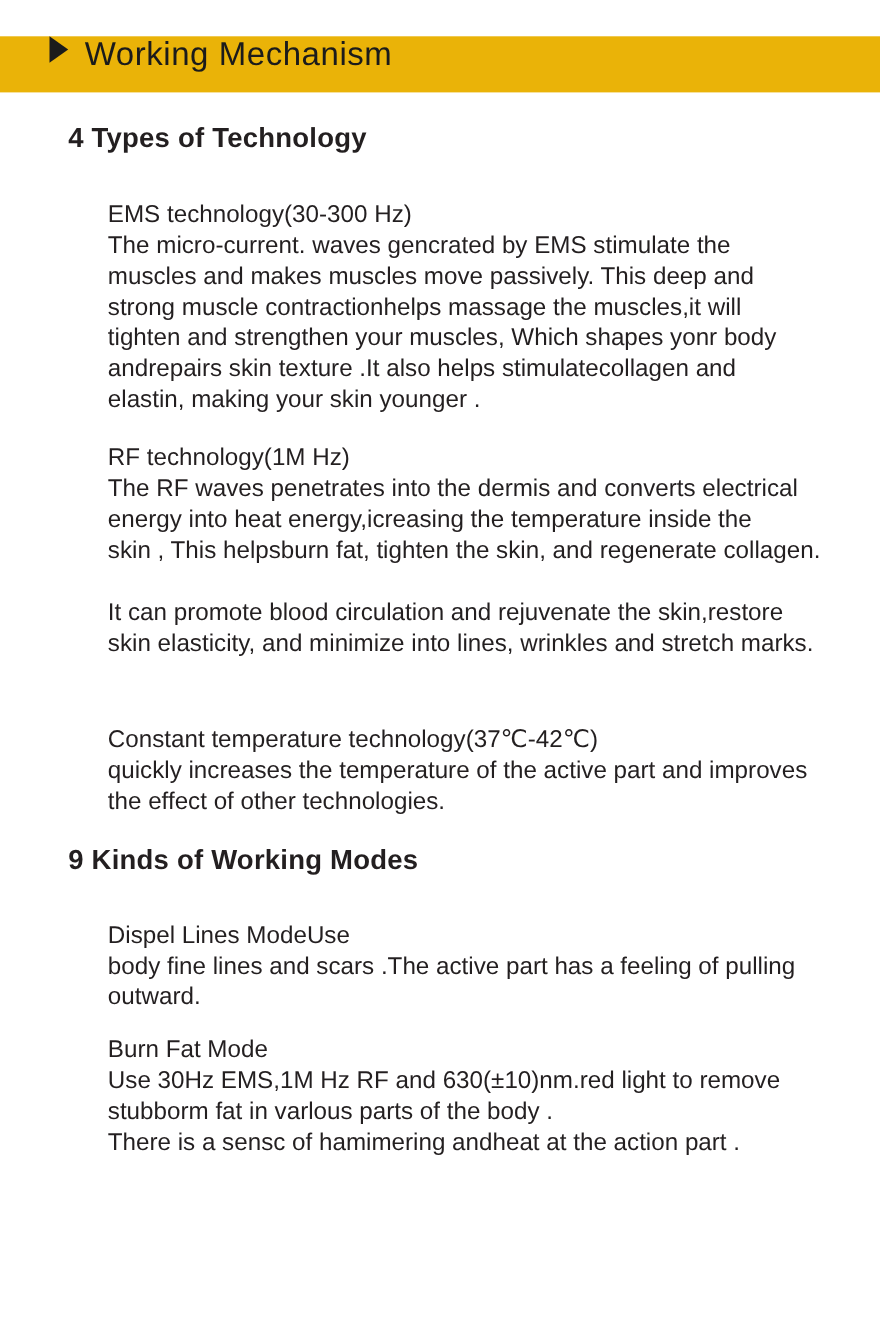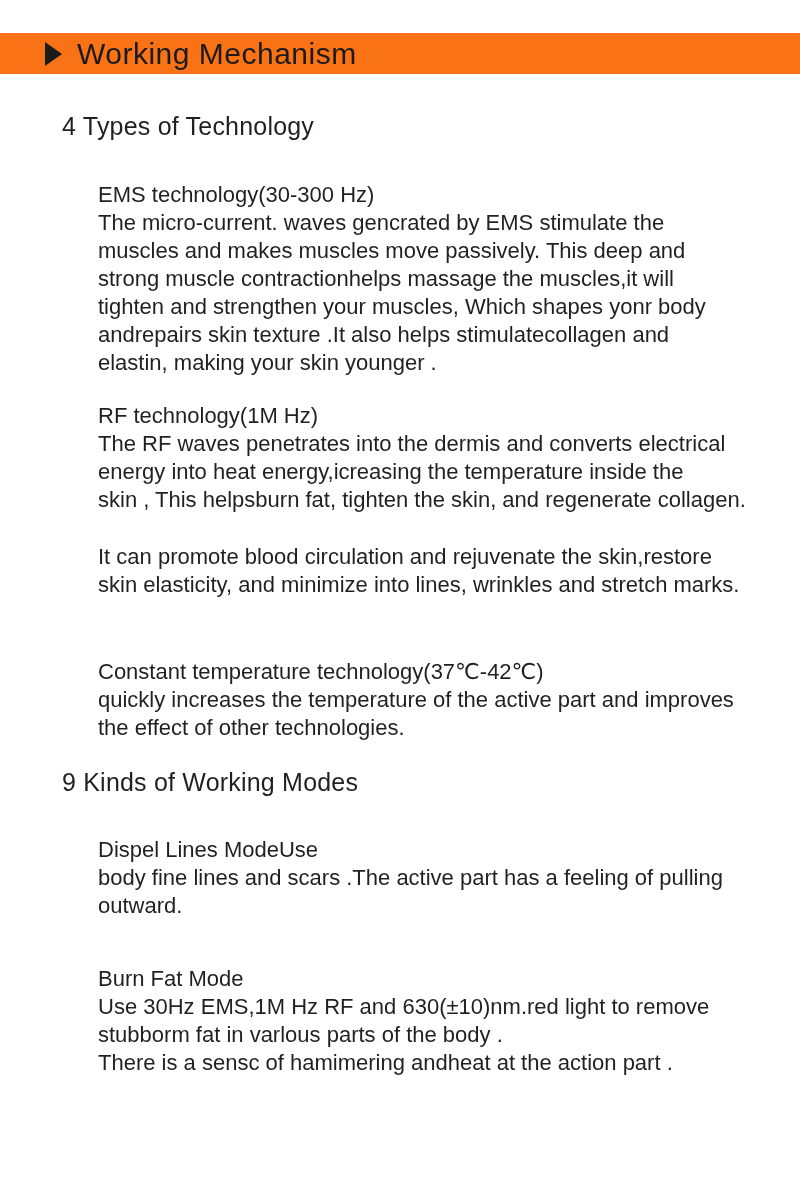--- a/index.html
+++ b/index.html
@@ -13,24 +13,23 @@
     position: relative;
     overflow: hidden;
     font-family: "Liberation Sans", "DejaVu Sans", sans-serif;
     color: #231f20;
   }
   .header-bar {
     position: absolute;
     top: 33px;
     left: 0;
     width: 800px;
-    height: 41px;
-    background: #f97316;
+    height: 51px;
+    background: #eab308;
     display: flex;
-    align-items: center;
   }
   .tri-icon {
     display: inline-block;
     width: 0;
     height: 0;
     border-top: 12px solid transparent;
     border-bottom: 12px solid transparent;
     border-left: 17px solid #1b1b1b;
     margin-left: 45px;
   }
@@ -40,21 +39,21 @@
     margin: 0 0 0 15px;
     letter-spacing: 0.5px;
     color: #1b1b1b;
     white-space: nowrap;
   }
   .heading {
     position: absolute;
     left: 62px;
     margin: 0;
     font-size: 25px;
-    font-weight: 400;
+    font-weight: 700;
     letter-spacing: 0.2px;
     white-space: nowrap;
   }
   .para {
     position: absolute;
     left: 62px;
     width: 720px;
     font-size: 22px;
     line-height: 28px;
   }
@@ -104,20 +103,20 @@
   </section>
 
   <h2 class="heading" style="top:768px">9 Kinds of Working Modes</h2>
 
   <section class="para" style="top:836px">
     <div class="line">Dispel Lines ModeUse</div>
     <div class="line">body fine lines and scars .The active part has a feeling of pulling</div>
     <div class="line">outward.</div>
   </section>
 
-  <section class="para" style="top:965px">
+  <section class="para" style="top:940px">
     <div class="line">Burn Fat Mode</div>
     <div class="line">Use 30Hz EMS,1M Hz RF and 630(±10)nm.red light to remove</div>
     <div class="line">stubborm fat in varlous parts of the body .</div>
     <div class="line">There is a sensc of hamimering andheat at the action part .</div>
   </section>
 
 </div>
 
 </body></html>

